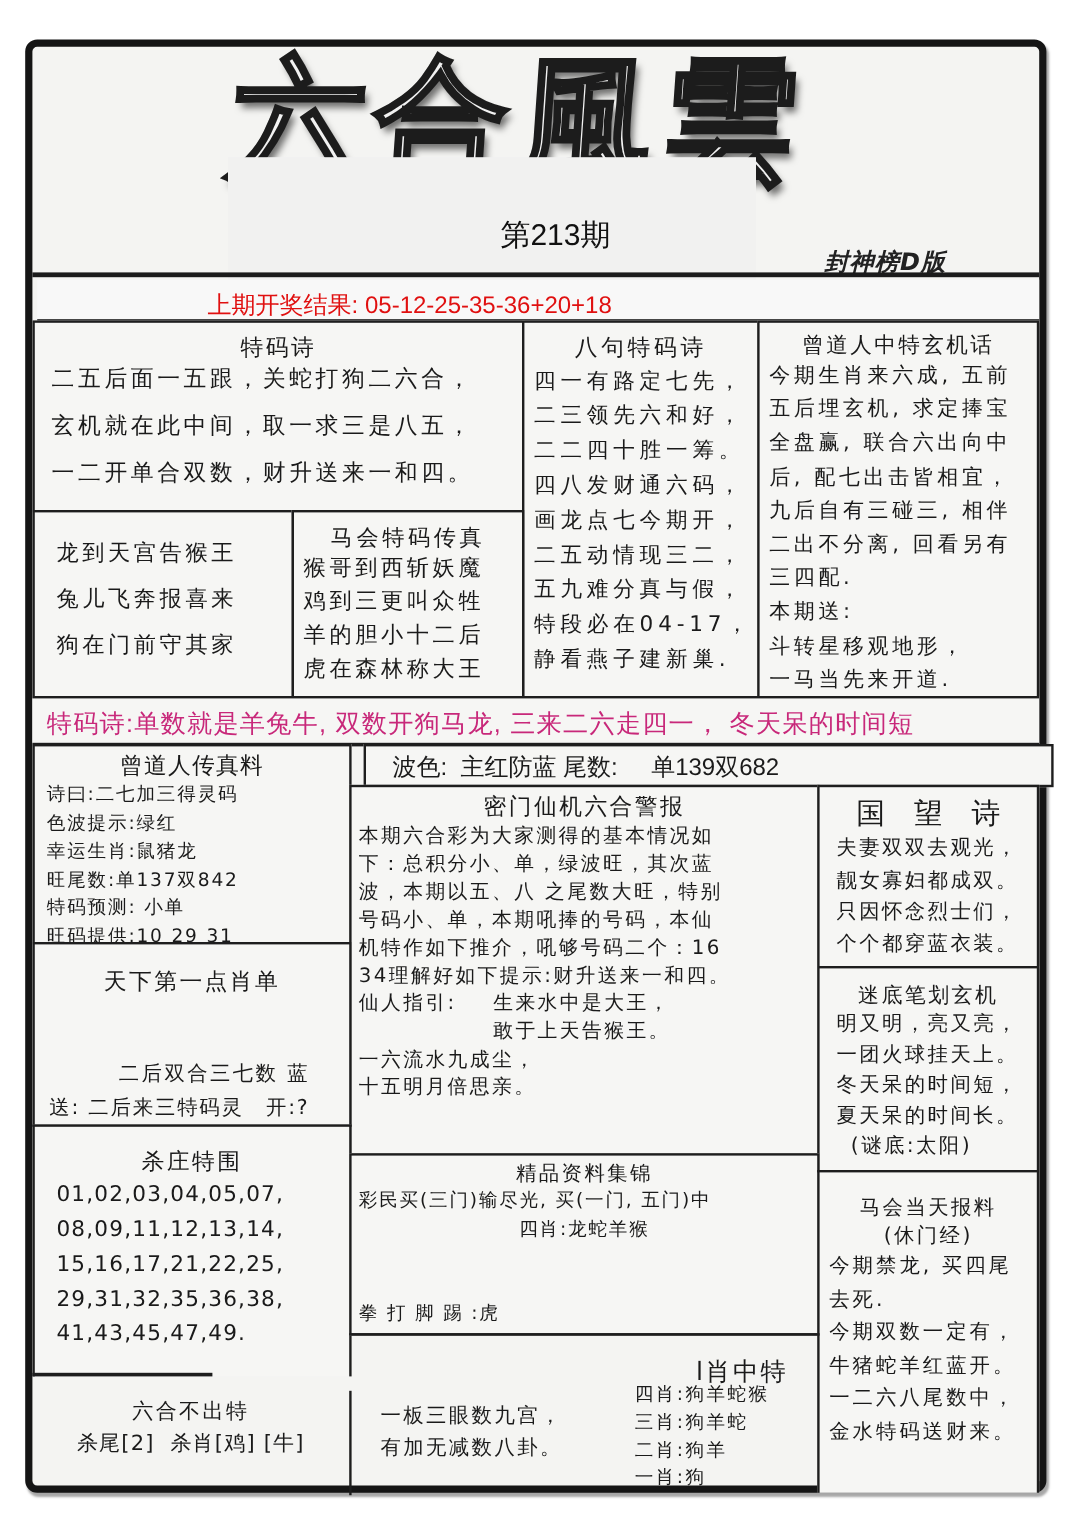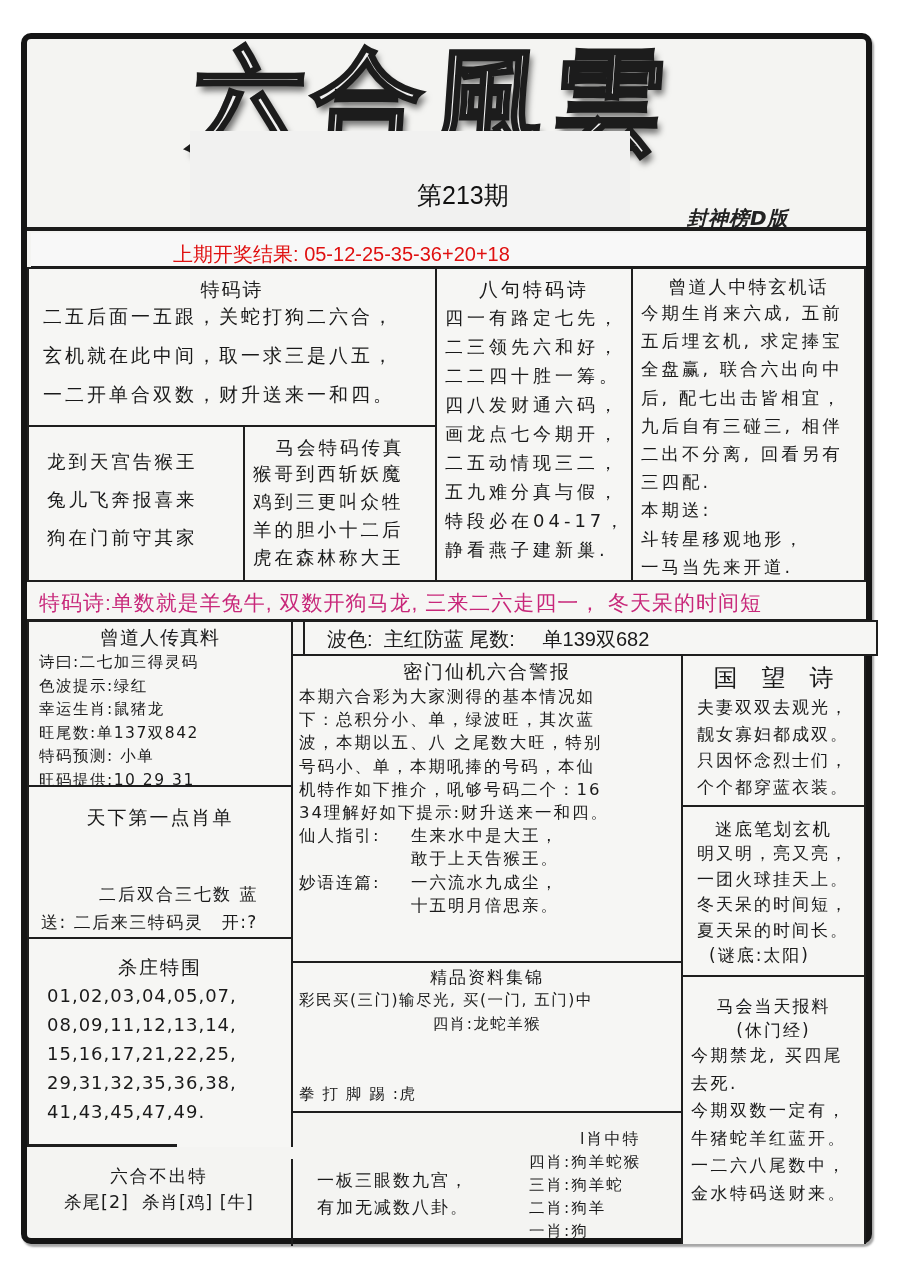--- a/index.html
+++ b/index.html
@@ -134,21 +134,20 @@
       <div>机特作如下推介，吼够号码二个：16</div>
       <div>34理解好如下提示:财升送来一和四。</div>
       <div style="display:flex;">
         <div style="width:112px;">仙人指引:</div>
         <div>
           <div>生来水中是大王，</div>
           <div>敢于上天告猴王。</div>
         </div>
       </div>
       <div style="display:flex;">
-        <div style="width:112px;">妙语连篇:</div>
         <div>
           <div>一六流水九成尘，</div>
           <div>十五明月倍思亲。</div>
         </div>
       </div>
     </div>
   </div>
 
   <div class="cell" style="left:654px;top:615px;width:185px;height:153px;">
     <div class="title" style="font-size:24px;margin-top:6px;white-space:pre;">国　望　诗</div>
@@ -217,21 +216,21 @@
     <div class="title" style="font-size:17.5px;letter-spacing:2px;margin-top:0px;">六合不出特</div>
     <div class="title" style="font-size:17.5px;letter-spacing:1px;white-space:pre;margin-top:2px;">杀尾[2]  杀肖[鸡] [牛]</div>
   </div>
 
   <div class="abs" style="left:264px;top:1072px;width:392px;height:133px;border-top:2px solid #1e1e1e;">
     <div class="abs" style="left:0;top:46px;width:2px;height:87px;background:#1e1e1e;"></div>
     <div class="abs" style="left:26px;top:54px;font-size:17px;line-height:27px;letter-spacing:2px;white-space:nowrap;">
       <div>一板三眼数九宫，</div>
       <div>有加无减数八卦。</div>
     </div>
-    <div class="abs" style="left:289px;top:16px;font-size:16px;letter-spacing:2px;">l肖中特</div>
+    <div class="abs" style="left:289px;top:16px;font-size:21px;letter-spacing:2px;">l肖中特</div>
     <div class="abs" style="left:238px;top:38px;font-size:15.5px;line-height:23px;letter-spacing:2px;white-space:nowrap;">
       <div>四肖:狗羊蛇猴</div>
       <div>三肖:狗羊蛇</div>
       <div>二肖:狗羊</div>
       <div>一肖:狗</div>
     </div>
   </div>
 
 </div>
 

